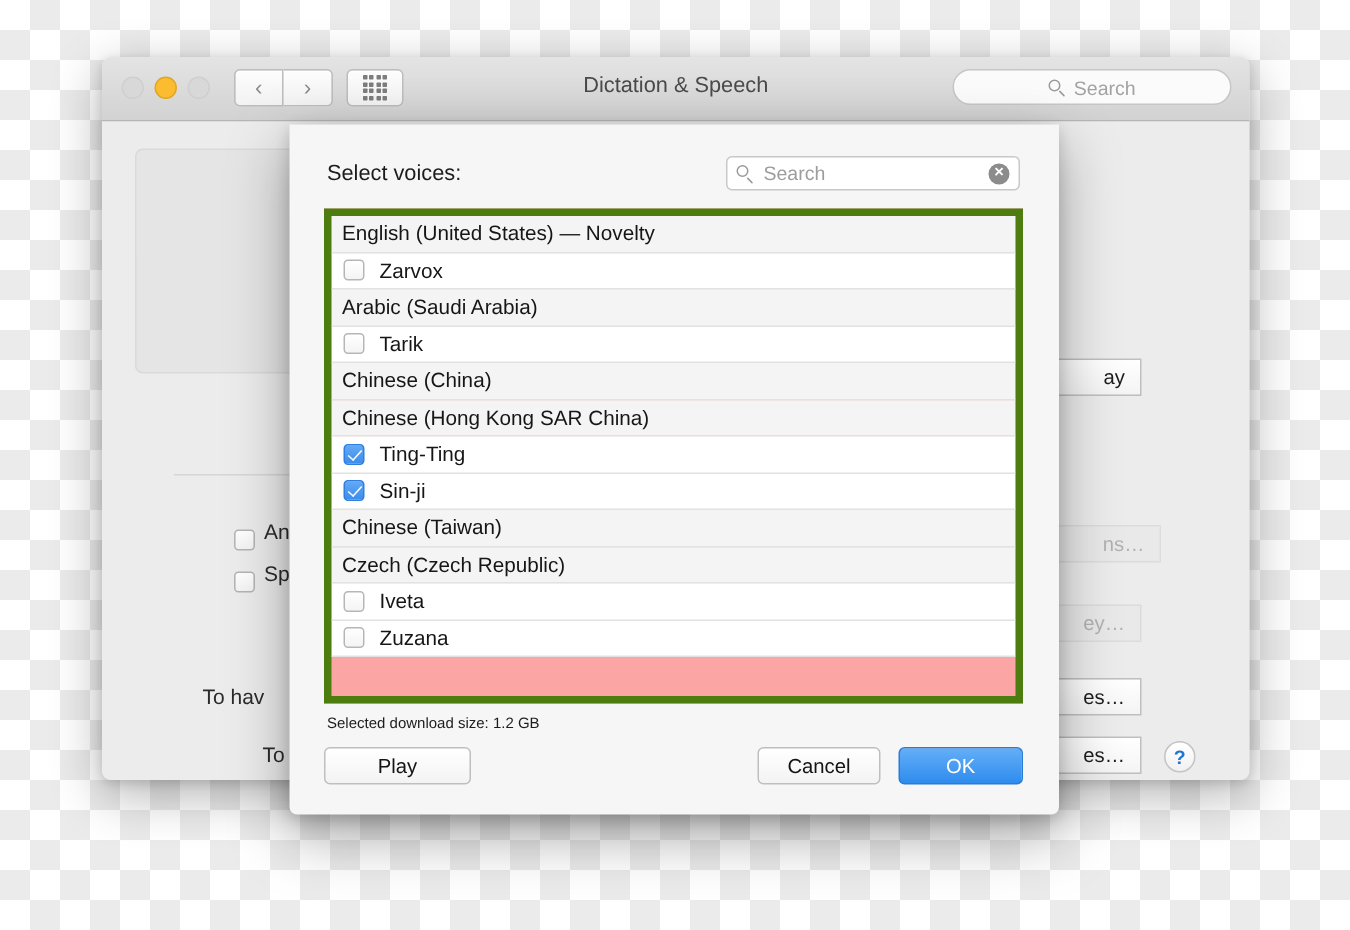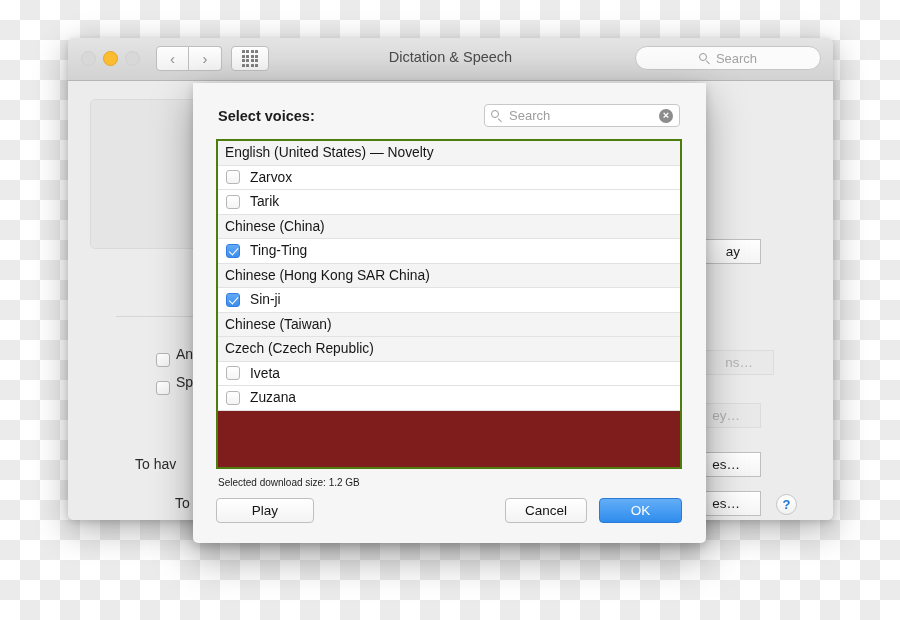--- a/index.html
+++ b/index.html
@@ -149,21 +149,21 @@
     box-sizing: border-box;
   }
   .bg-btn {
     position: absolute;
     height: 25px;
     background: linear-gradient(to bottom, #ffffff, #f4f4f4);
     border: 1px solid #bfbfbf;
     border-radius: 0;
     box-sizing: border-box;
     display: flex; align-items: center; justify-content: flex-end;
-    padding-right: 20px;
+    padding-right: 10px;
     font-size: 13.5px;
     color: #1d1d1d;
     white-space: nowrap;
     overflow: hidden;
   }
   .bg-btn.dim {
     background: #e9e9e9;
     border-color: #dcdcdc;
     color: #b2b2b2;
   }
@@ -192,21 +192,20 @@
     border-radius: 0 0 5px 5px;
     box-shadow: 0 14px 40px rgba(0,0,0,0.34), 0 3px 10px rgba(0,0,0,0.16);
     overflow: hidden;
   }
 
   #sheet-title {
     position: absolute;
     left: 25px; top: 25px;
     font-size: 14.5px;
     color: #1c1c1c;
-    font-weight: bold;
   }
 
   #sheet-search {
     position: absolute;
     right: 26px; top: 21px;
     width: 196px; height: 23px;
     border-radius: 4px;
     background: #ffffff;
     border: 1px solid #c8c8c8;
     box-sizing: border-box;
@@ -222,22 +221,22 @@
     display:flex; align-items:center; justify-content:center;
     color:#ffffff; font-size:11px; line-height:1; font-weight:bold;
   }
 
   
   #voice-list {
     position: absolute;
     left: 23px; top: 56px;
     width: 466px;
     height: 330px;
-    background: #7f1d1d;
-    border: 2px solid #4d7c0f;
+    background: #fca5a5;
+    border: 5px solid #4d7c0f;
     box-sizing: border-box;
     overflow: hidden;
   }
   .row {
     height: 24.5px;
     display: flex;
     align-items: center;
     box-sizing: border-box;
     border-bottom: 1px solid #e2e2e2;
     padding-left: 8px;
@@ -391,33 +390,36 @@
     </div>
 
     <div id="voice-list">
         <div class="row group">
           <span>English (United States) — Novelty</span>
         </div>
         <div class="row item">
           <span class="cb off"></span>
           <span>Zarvox</span>
         </div>
+        <div class="row group">
+          <span>Arabic (Saudi Arabia)</span>
+        </div>
         <div class="row item">
           <span class="cb off"></span>
           <span>Tarik</span>
         </div>
         <div class="row group">
           <span>Chinese (China)</span>
         </div>
+        <div class="row group">
+          <span>Chinese (Hong Kong SAR China)</span>
+        </div>
         <div class="row item">
           <span class="cb on"></span>
           <span>Ting-Ting</span>
-        </div>
-        <div class="row group">
-          <span>Chinese (Hong Kong SAR China)</span>
         </div>
         <div class="row item">
           <span class="cb on"></span>
           <span>Sin-ji</span>
         </div>
         <div class="row group">
           <span>Chinese (Taiwan)</span>
         </div>
         <div class="row group">
           <span>Czech (Czech Republic)</span>

